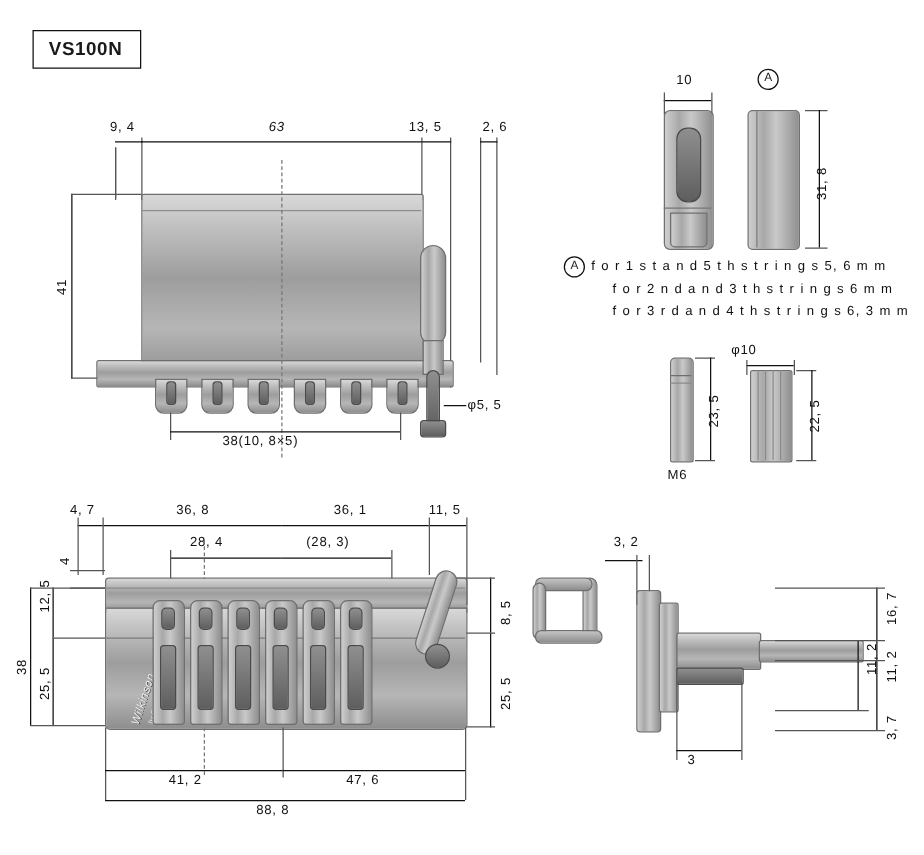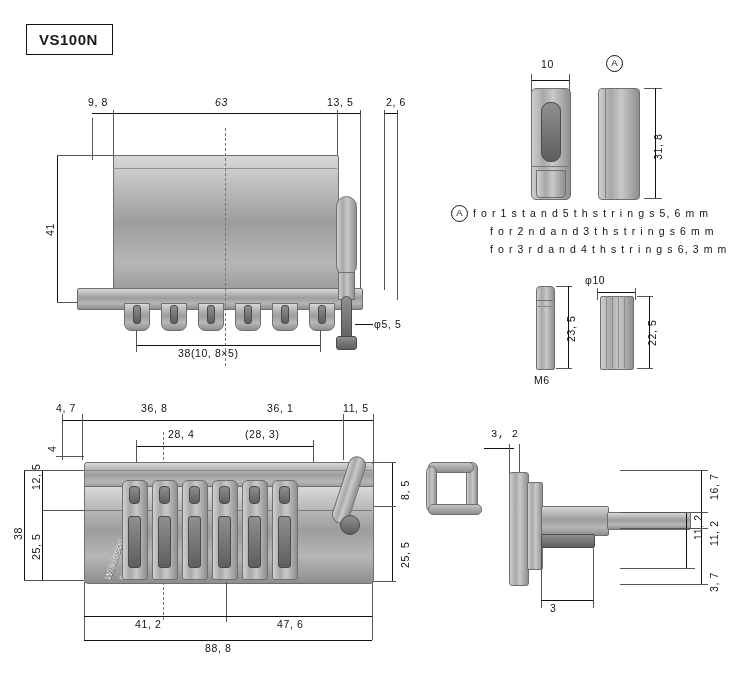--- a/index.html
+++ b/index.html
@@ -115,21 +115,21 @@
 </style>
 </head>
 <body>
 
 <div id="sheet">
 
   <div id="title-block">VS100N</div>
 
   <div>
 
-    <div class="dim" style="left:88px; top:96px;">9, 8</div>
+    <div class="dim" style="left:88px; top:96px;">9, 4</div>
     <div class="dim" style="left:215px; top:96px;font-style:italic;">63</div>
     <div class="dim" style="left:327px; top:96px;">13, 5</div>
     <div class="dim" style="left:386px; top:96px;">2, 6</div>
 
     <div class="ext hl" style="left:92px; top:118px; width:1px; height:40px;"></div>
     <div class="ext" style="left:92px; top:118px; width:1px; height:42px;"></div>
     <div class="ext" style="left:113px; top:110px; width:1px; height:50px;"></div>
     <div class="ext" style="left:337px; top:110px; width:1px; height:50px;"></div>
     <div class="ext" style="left:360px; top:110px; width:1px; height:200px;"></div>
     <div class="ext" style="left:384px; top:110px; width:1px; height:180px;"></div>
@@ -236,21 +236,21 @@
     <div class="ln vl" style="left:649px; top:296px; height:72px;"></div>
     <div class="dim v" style="left:646px; top:346px;">22, 5</div>
   </div>
 
   <div>
 
     <div class="dim" style="left:56px; top:402px;">4, 7</div>
     <div class="dim" style="left:141px; top:402px;">36, 8</div>
     <div class="dim" style="left:267px; top:402px;">36, 1</div>
     <div class="dim" style="left:343px; top:402px;">11, 5</div>
-    <div class="dim" style="left:168px; top:428px;">28, 4</div>
+    <div class="dim" style="left:152px; top:428px;">28, 4</div>
     <div class="dim" style="left:245px; top:428px;">(28, 3)</div>
 
     <div class="ln hl" style="left:62px; top:420px; width:20px;"></div>
     <div class="ln hl" style="left:82px; top:420px; width:143px;"></div>
     <div class="ln hl" style="left:225px; top:420px; width:118px;"></div>
     <div class="ln hl" style="left:343px; top:420px; width:30px;"></div>
     <div class="ext" style="left:62px; top:414px; width:1px; height:46px;"></div>
     <div class="ext" style="left:82px; top:414px; width:1px; height:46px;"></div>
     <div class="ext" style="left:343px; top:414px; width:1px; height:46px;"></div>
     <div class="ext" style="left:373px; top:414px; width:1px; height:70px;"></div>
@@ -319,21 +319,21 @@
     <div class="ext" style="left:372px; top:582px; width:1px; height:58px;"></div>
     <div class="ln hl" style="left:84px; top:616px; width:142px;"></div>
     <div class="ln hl" style="left:226px; top:616px; width:146px;"></div>
     <div class="ln hl" style="left:84px; top:640px; width:288px;"></div>
     <div class="dim" style="left:135px; top:618px;">41, 2</div>
     <div class="dim" style="left:277px; top:618px;">47, 6</div>
     <div class="dim" style="left:205px; top:642px;">88, 8</div>
   </div>
 
   <div>
-    <div class="dim" style="left:491px; top:428px;font-family:Liberation Mono, monospace;">3, 2</div>
+    <div class="dim" style="left:491px; top:428px;">3, 2</div>
     <div class="ln hl" style="left:484px; top:448px; width:30px;"></div>
     <div class="ext" style="left:509px; top:444px; width:1px; height:40px;"></div>
     <div class="ext" style="left:519px; top:444px; width:1px; height:40px;"></div>
 
     <div class="metal-v" style="left:509px; top:472px; width:18px; height:112px; border-radius:3px;"></div>
     <div class="metal-v" style="left:527px; top:482px; width:14px; height:86px; border-radius:2px;"></div>
     <div class="metal" style="left:541px; top:506px; width:66px; height:28px; border-radius:2px;"></div>
     <div class="metal" style="left:607px; top:512px; width:82px; height:16px; border-radius:2px;"></div>
     <div class="dark" style="left:541px; top:534px; width:52px; height:12px; border-radius:2px;"></div>
 

